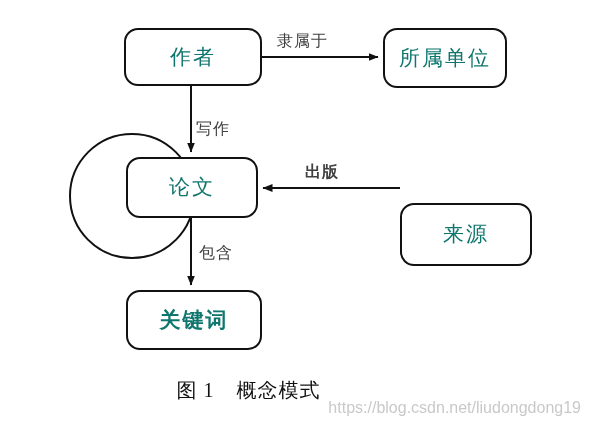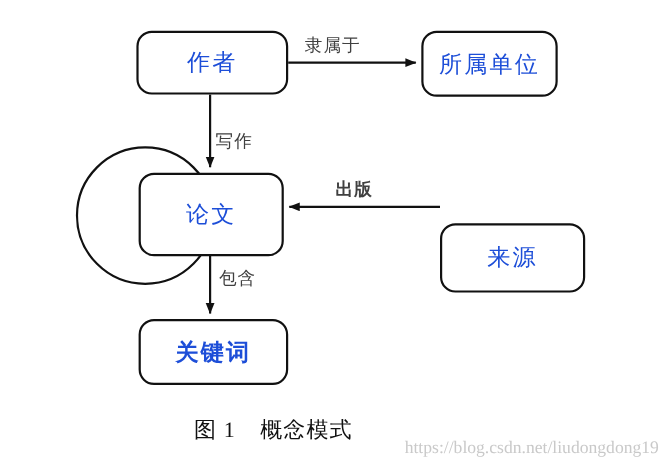--- a/index.html
+++ b/index.html
@@ -44,28 +44,28 @@
     display: flex;
     align-items: center;
     justify-content: center;
     z-index: 3;
   }
   .node-label {
     font-family: "DejaVu Sans", "Liberation Sans", sans-serif;
     font-size: 21px;
     line-height: 1;
     letter-spacing: 2px;
-    color: #1d4ed8;
+    color: #0f766e;
     white-space: nowrap;
     user-select: none;
   }
 
   #node-author   { left: 124px; top: 28px;  width: 138px; height: 58px; }
   #node-affil    { left: 383px; top: 28px;  width: 124px; height: 60px; }
-  #node-paper    { left: 126px; top: 157px; width: 132px; height: 76px; }
+  #node-paper    { left: 126px; top: 157px; width: 132px; height: 61px; }
   #node-source   { left: 400px; top: 155px; width: 132px; height: 63px; margin-top: 48px; }
   #node-keyword  { left: 126px; top: 290px; width: 136px; height: 60px; font-weight: bold; }
 
   
   .edge-label {
     position: absolute;
     font-family: "DejaVu Sans", "Liberation Sans", sans-serif;
     font-size: 16px;
     line-height: 1;
     letter-spacing: 1px;
@@ -93,23 +93,23 @@
     z-index: 5;
     user-select: none;
   }
   #figure-caption .cap-num {
     font-family: "Liberation Serif", "DejaVu Serif", serif;
   }
 
   
   #watermark {
     position: absolute;
-    right: 6px;
+    right: 24px;
     top: 399px;
-    font-family: Liberation Serif, serif;
+    font-family: Liberation Sans, sans-serif;
     font-size: 16px;
     color: #c9c9c9;
     letter-spacing: 0px;
     white-space: nowrap;
     z-index: 6;
     user-select: none;
   }
 </style>
 </head>
 <body>

